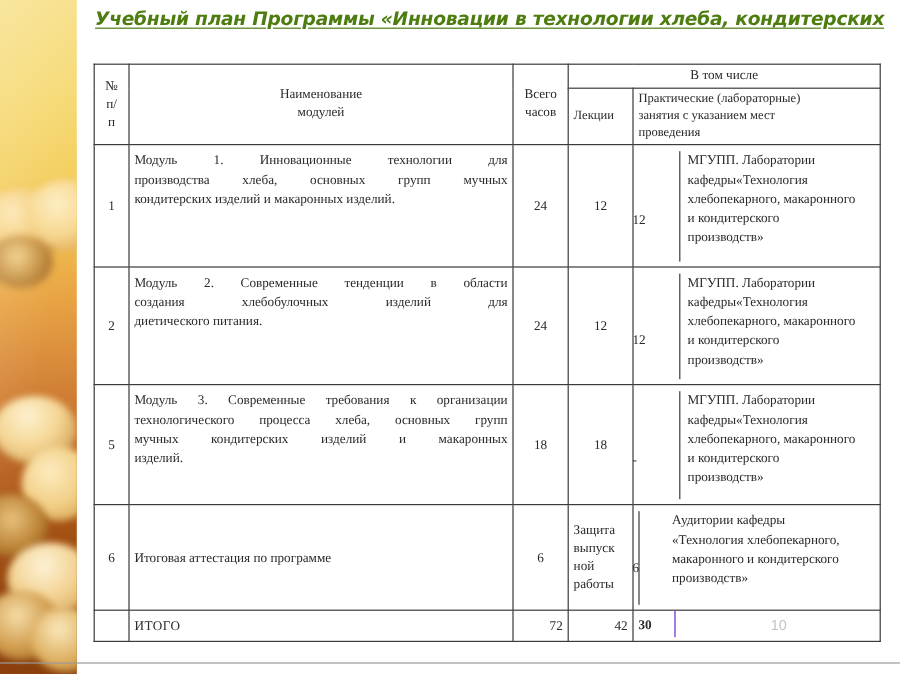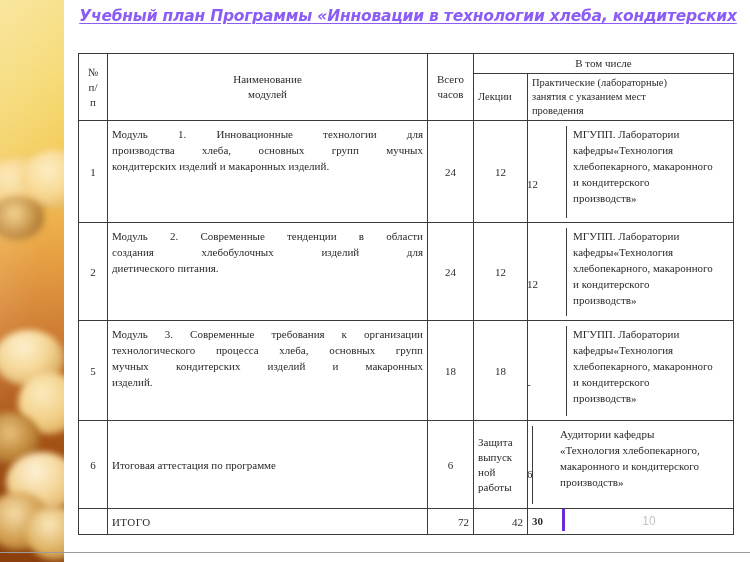--- a/index.html
+++ b/index.html
@@ -70,21 +70,21 @@
   .title {
     position: absolute;
     left: 78px;
     top: 6px;
     width: 660px;
     text-align: center;
     font-family: "DejaVu Sans", "Liberation Sans", sans-serif;
     font-weight: bold;
     font-size: 15.5px;
     line-height: 21px;
-    color: #8b5cf6;
+    color: #4d7c0f;
     letter-spacing: -0.2px;
   }
   .title .u { text-decoration: underline; text-underline-offset: 2px; }
   .title .ital { font-style: italic; }
 
   
   .plan-table {
     position: absolute;
     left: 78px;
     top: 53px;
@@ -292,21 +292,21 @@
       </td>
     </tr>
 
     <tr class="rowT">
       <td></td>
       <td class="total-label">ИТОГО</td>
       <td class="total-num">72</td>
       <td class="total-num">42</td>
       <td class="place" style="padding:0;">
         <div style="float:left; width:33px; margin-left:0px; padding:4px 0 0 4px; font-weight:bold; font-size:11px;">30</div>
-        <div style="margin-left:34px; border-left:3px solid #6d28d9; min-height:22px;">
+        <div style="margin-left:34px; border-left:1px solid #6d28d9; min-height:22px;">
           <div class="slide-number" style="padding-top:4px;">10</div>
         </div>
       </td>
     </tr>
 
   </tbody>
 </table>
 
 <div class="bottom-rule"></div>
 

